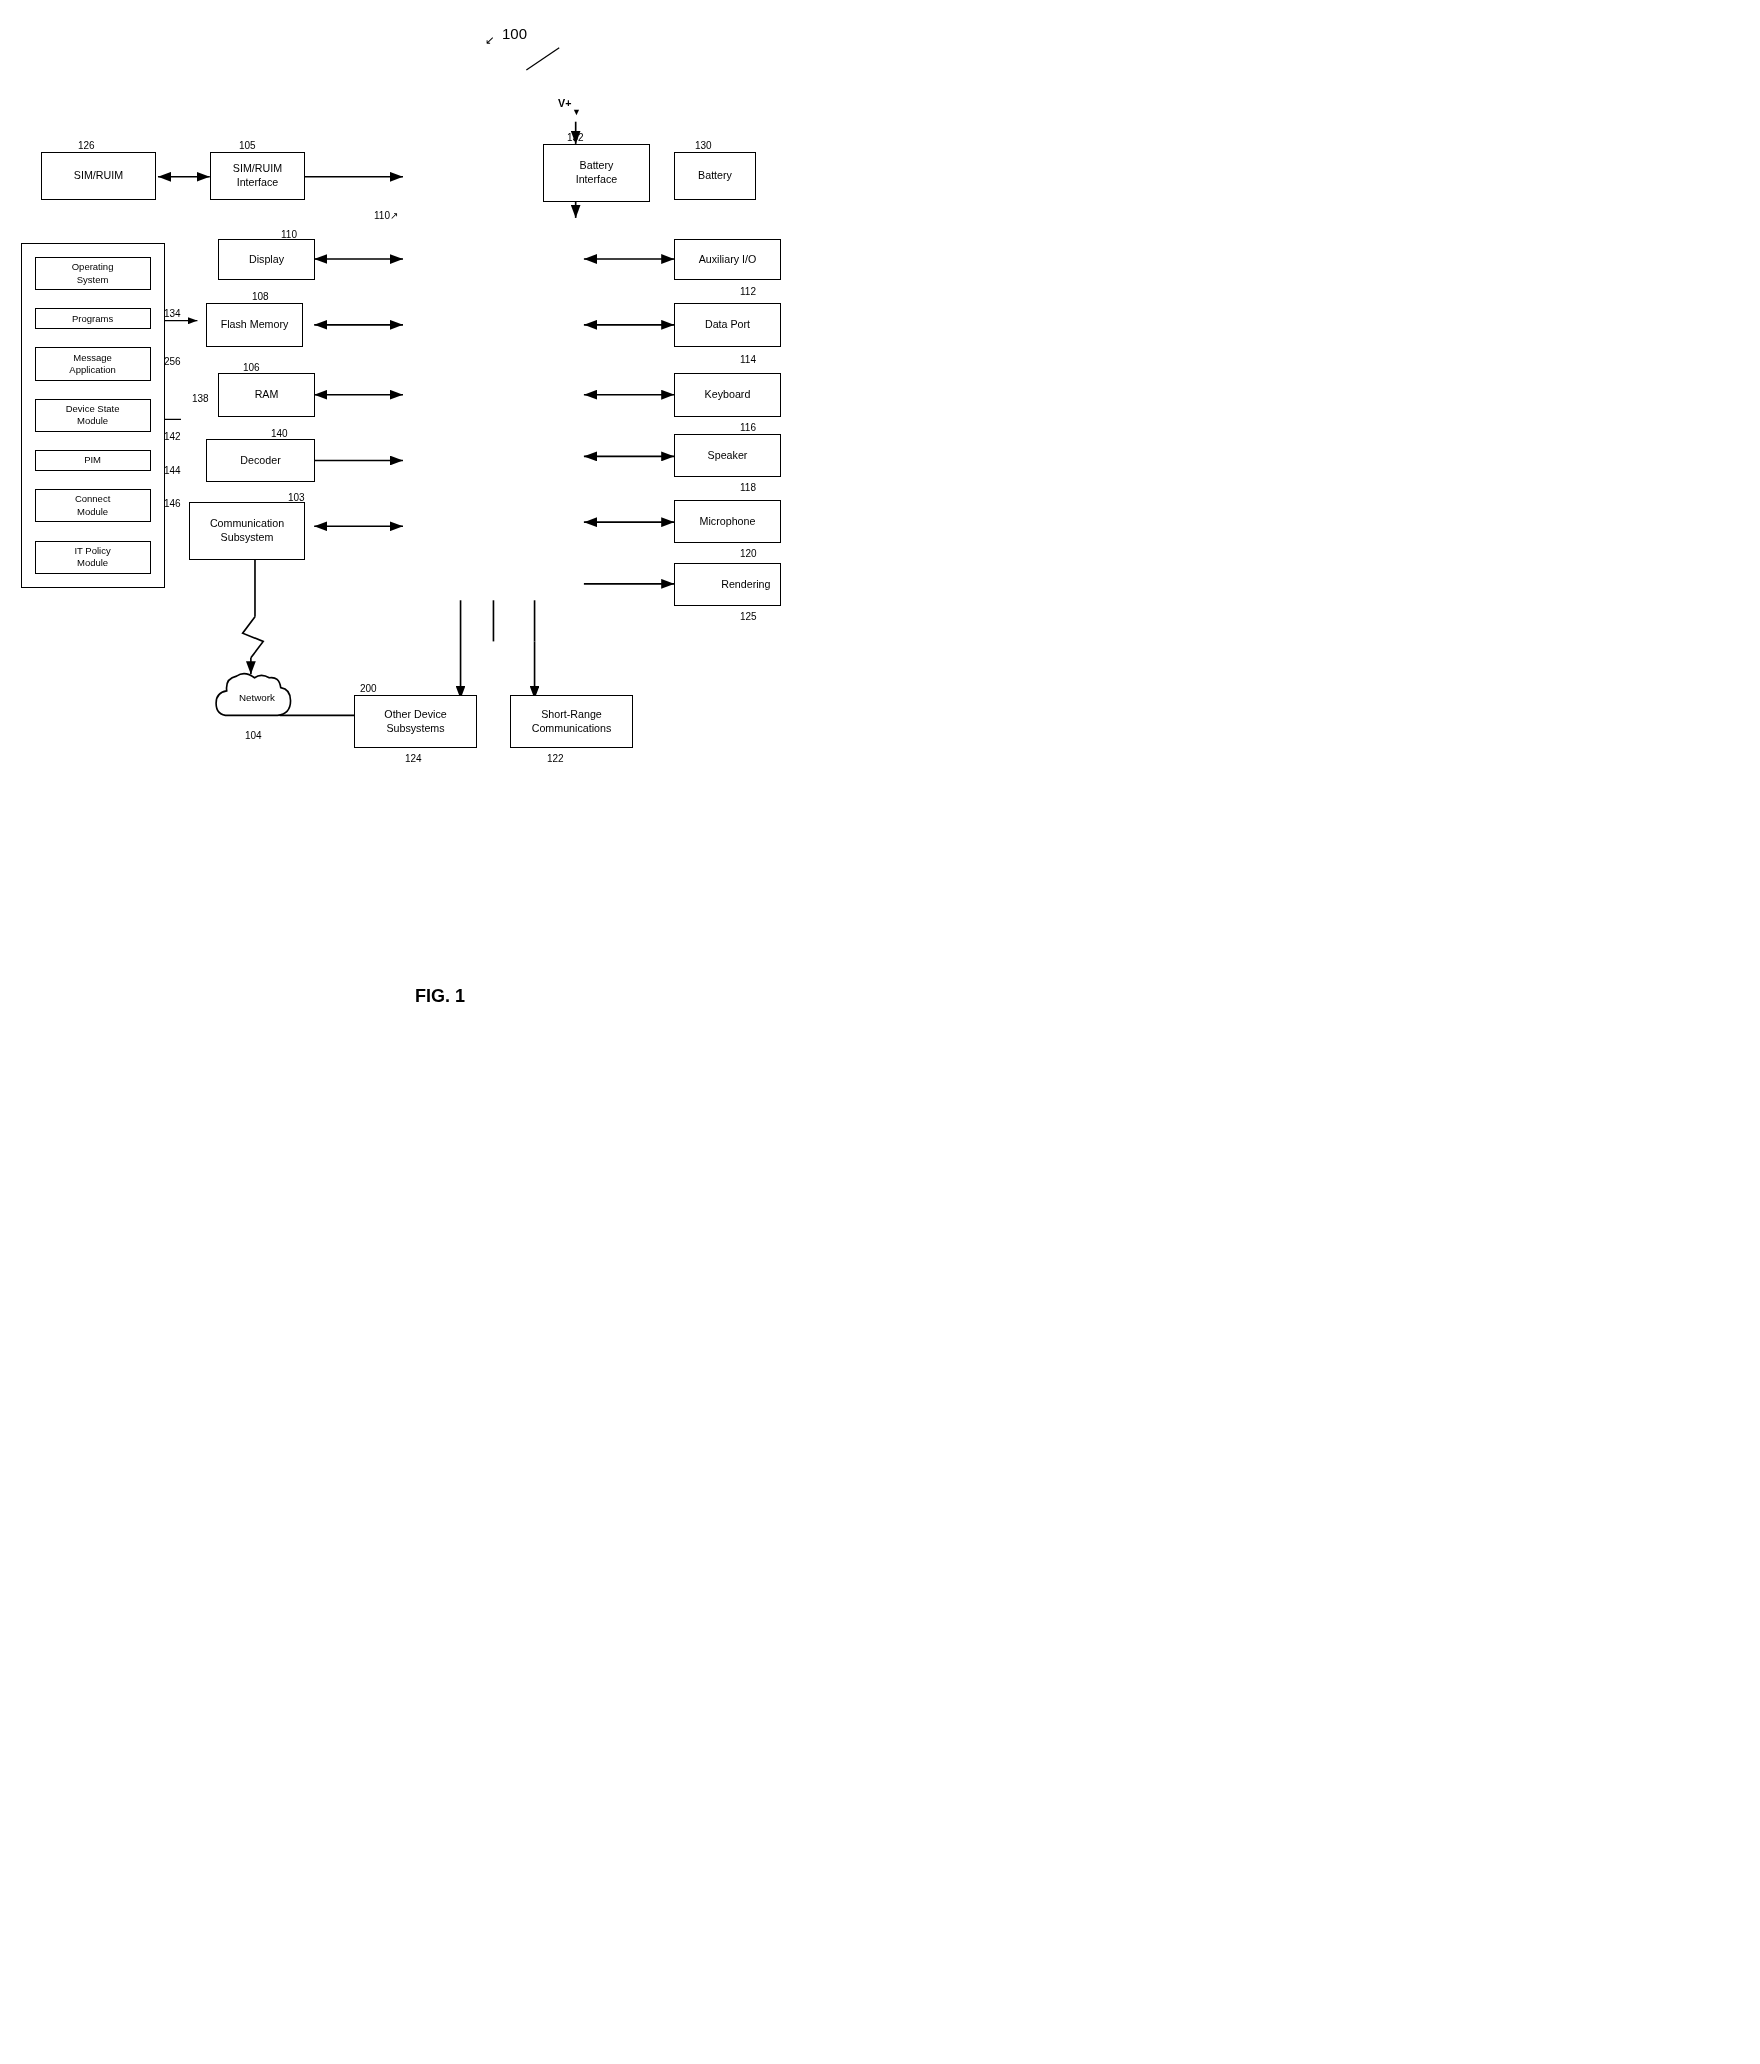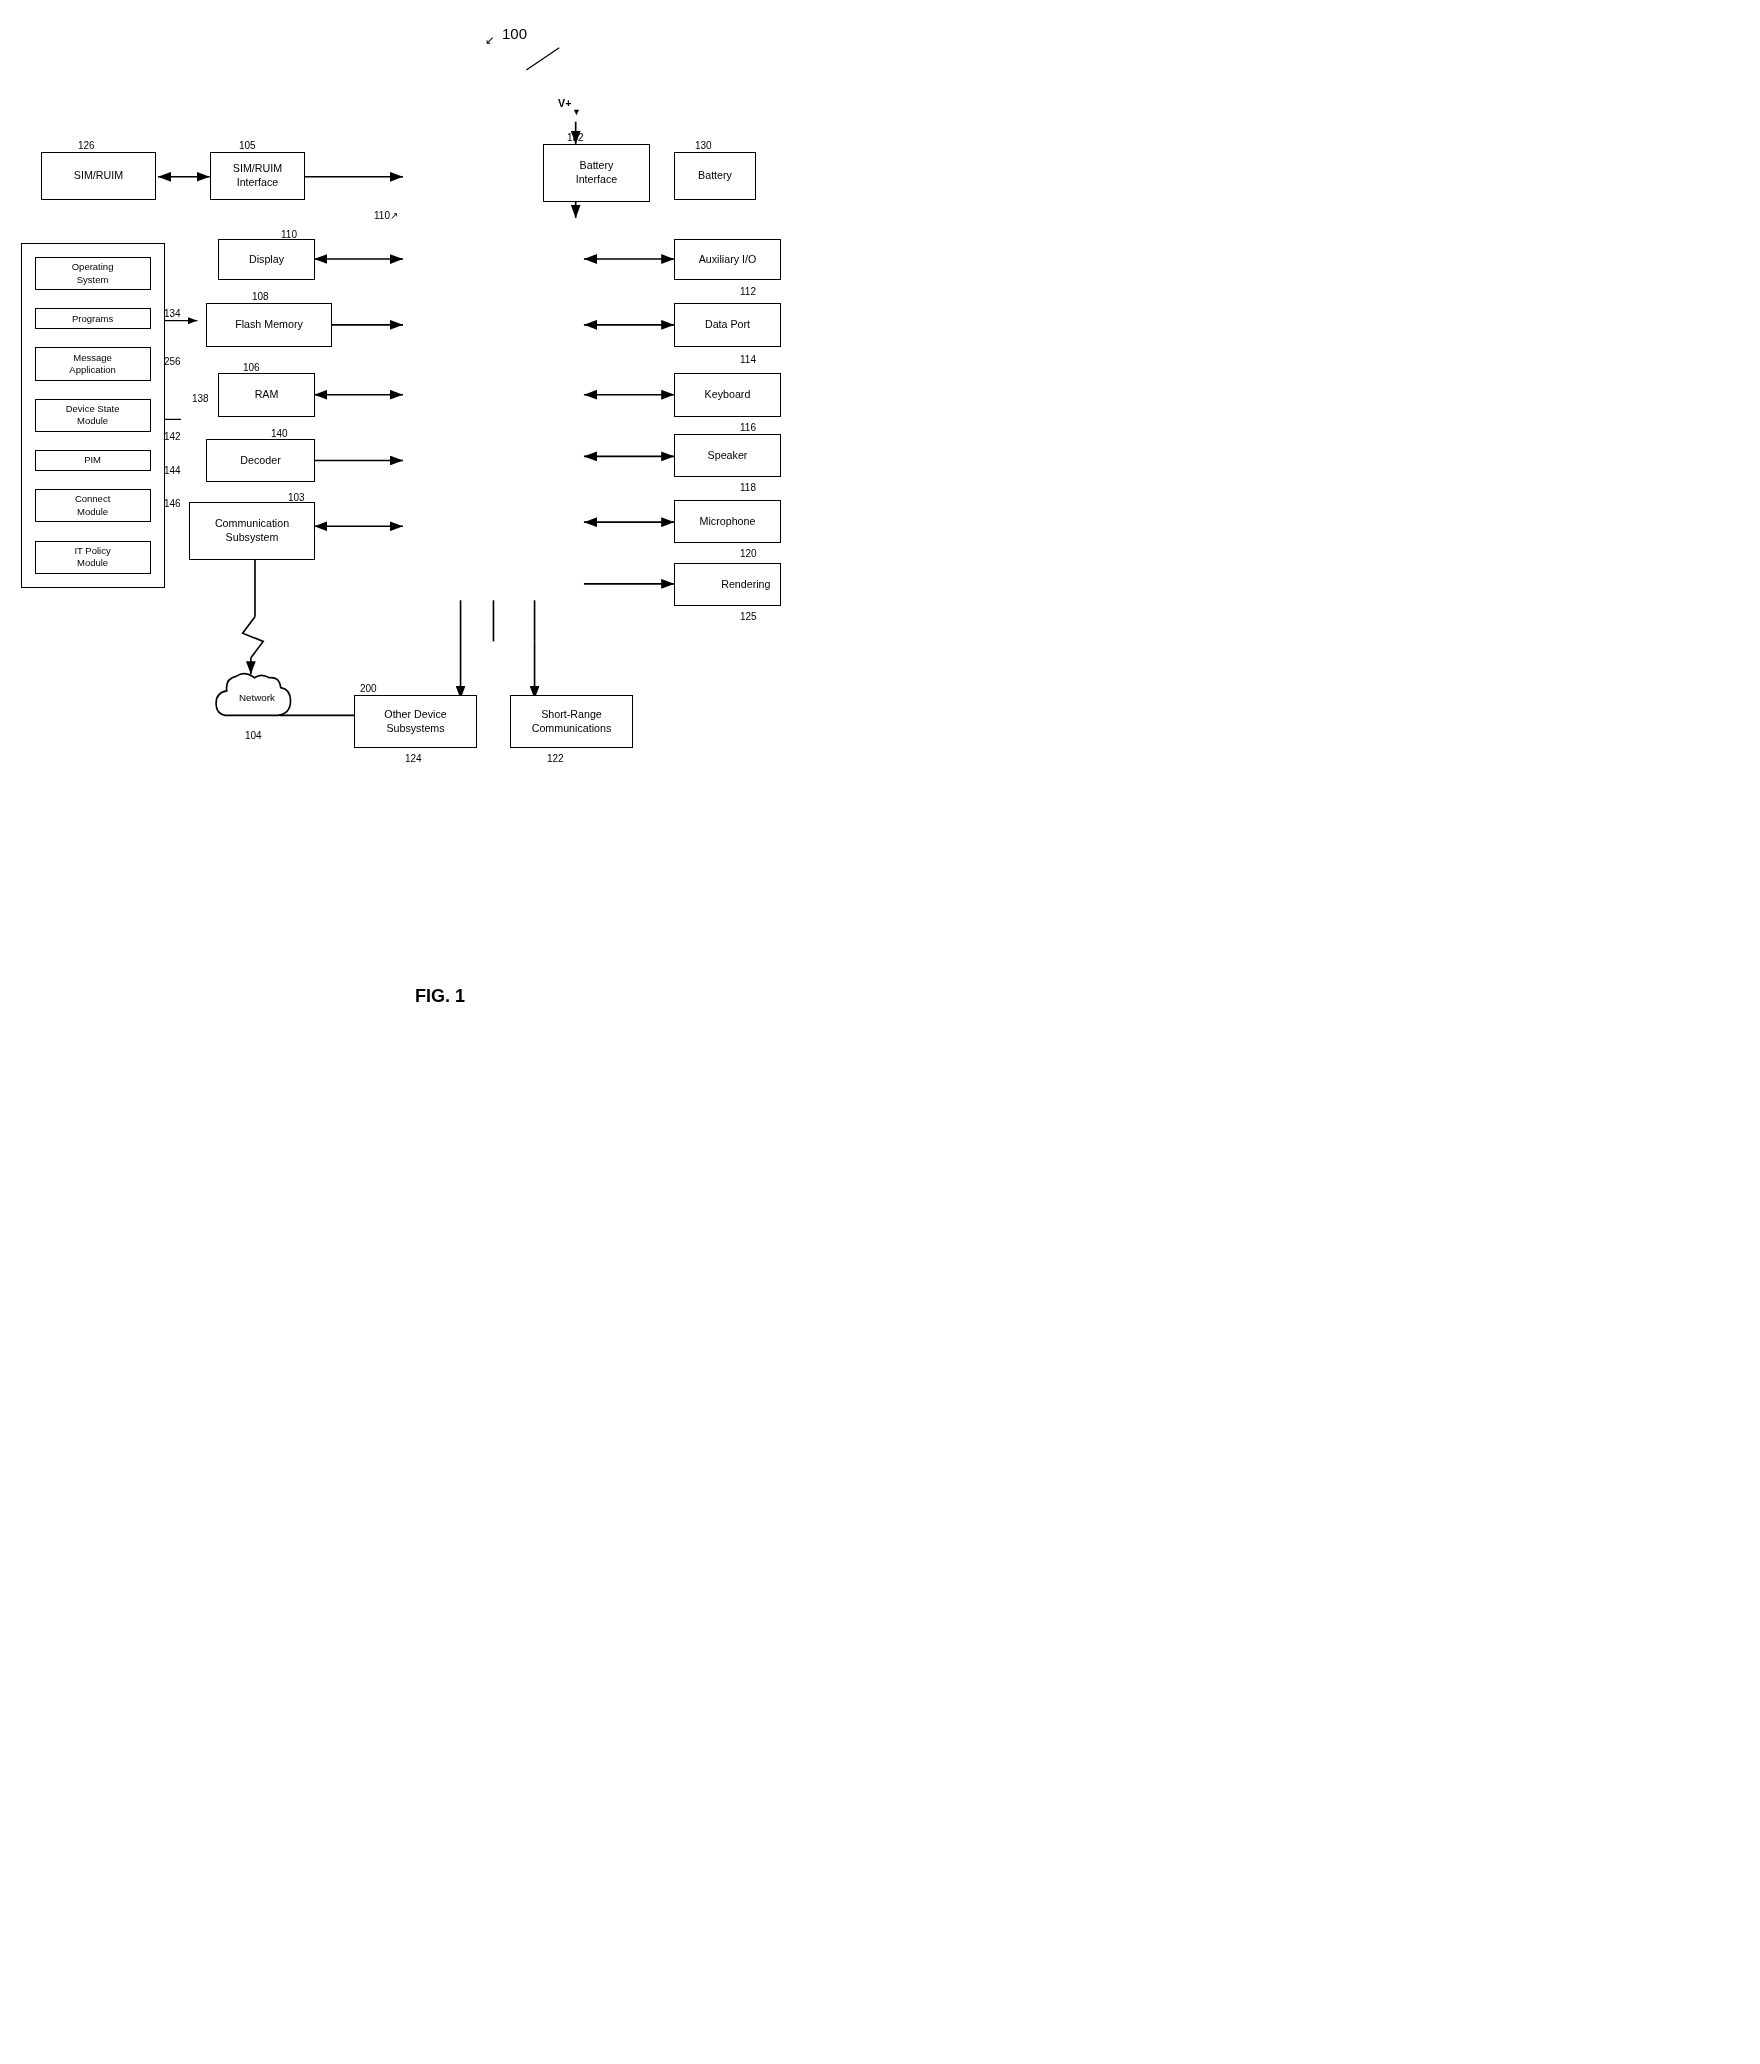--- a/index.html
+++ b/index.html
@@ -151,30 +151,30 @@
   <div class="label" style="top:132px; left:567px;">132</div>
 
   <div class="box" style="left:674px; top:152px; width:82px; height:48px;">Battery</div>
   <div class="label" style="top:140px; left:695px;">130</div>
 
   <div class="label" style="top:210px; left:374px;">110↗</div>
 
   <div class="box" style="left:218px; top:239px; width:97px; height:41px;">Display</div>
   <div class="label" style="top:229px; left:281px;">110</div>
 
-  <div class="box" style="left:206px; top:303px; width:126px; height:44px;">Flash Memory</div>
+  <div class="box" style="left:206px; top:303px; width:97px; height:44px;">Flash Memory</div>
   <div class="label" style="top:291px; left:252px;">108</div>
 
   <div class="box" style="left:218px; top:373px; width:97px; height:44px;">RAM</div>
   <div class="label" style="top:362px; left:243px;">106</div>
 
   <div class="box" style="left:206px; top:439px; width:109px; height:43px;">Decoder</div>
   <div class="label" style="top:428px; left:271px;">140</div>
 
-  <div class="box" style="left:189px; top:502px; width:126px; height:58px;">Communication<br>Subsystem</div>
+  <div class="box" style="left:189px; top:502px; width:116px; height:58px;">Communication<br>Subsystem</div>
   <div class="label" style="top:492px; left:288px;">103</div>
 
   <div class="box" style="left:20.6px; top:243px; width:144px; height:345px; padding:0;">
     <div style="width:100%; height:100%; display:flex; flex-direction:column; align-items:center; justify-content:space-around; padding:4.1px 6.6px;">
       <div style="border:1.2px solid #000; width:90%; padding:3.3px 5px; text-align:center; font-size:9.5px; line-height:1.3;">Operating<br>System</div>
       <div style="border:1.2px solid #000; width:90%; padding:3.3px 5px; text-align:center; font-size:9.5px;">Programs</div>
       <div style="border:1.2px solid #000; width:90%; padding:3.3px 5px; text-align:center; font-size:9.5px; line-height:1.3;">Message<br>Application</div>
       <div style="border:1.2px solid #000; width:90%; padding:3.3px 5px; text-align:center; font-size:9.5px; line-height:1.3;">Device State<br>Module</div>
       <div style="border:1.2px solid #000; width:90%; padding:3.3px 5px; text-align:center; font-size:9.5px;">PIM</div>
       <div style="border:1.2px solid #000; width:90%; padding:3.3px 5px; text-align:center; font-size:9.5px; line-height:1.3;">Connect<br>Module</div>

